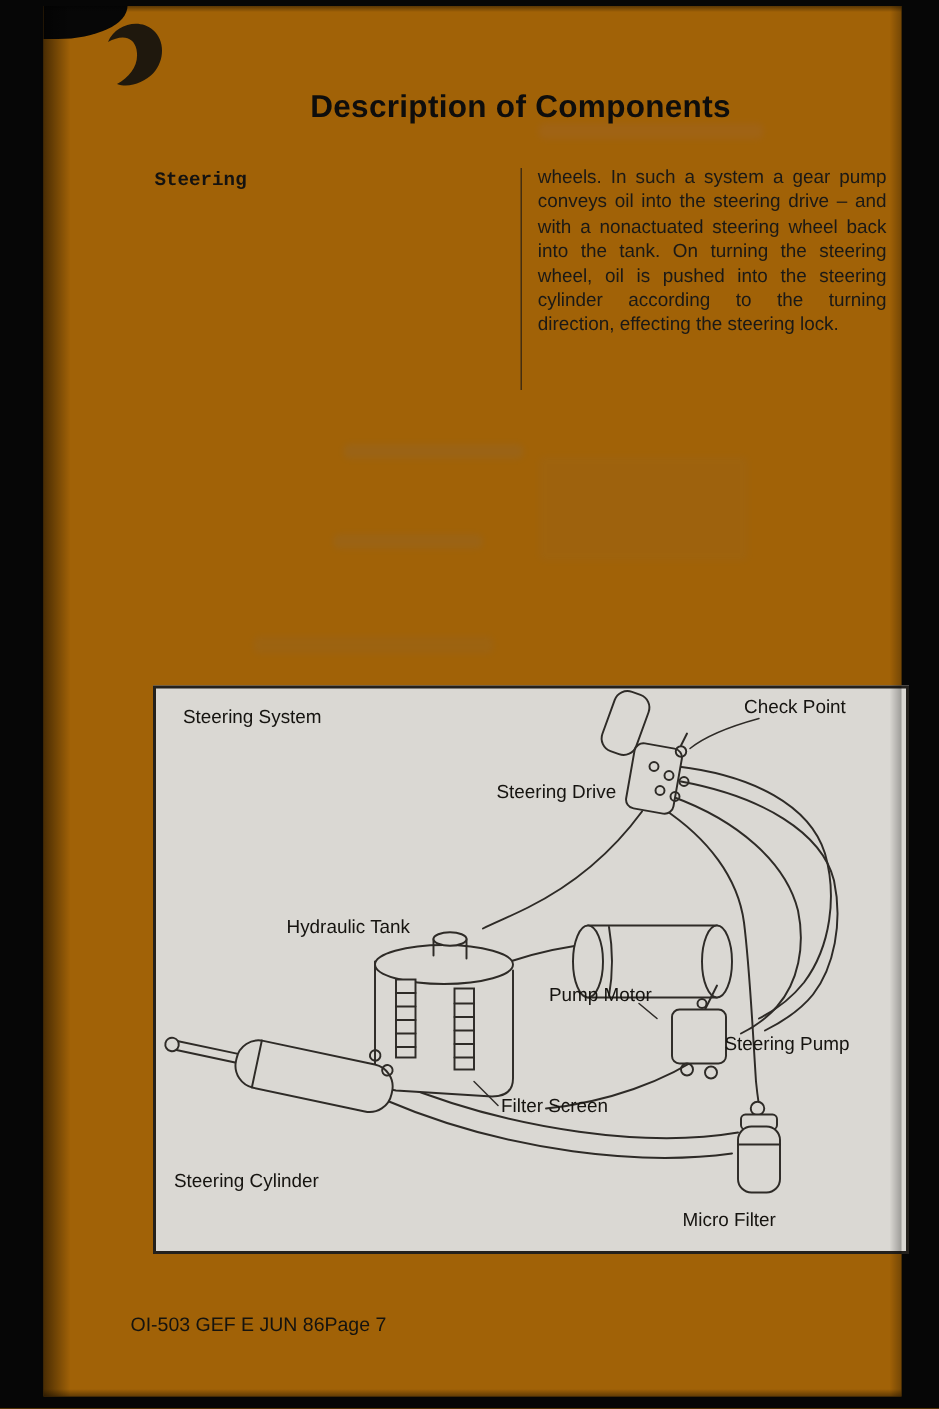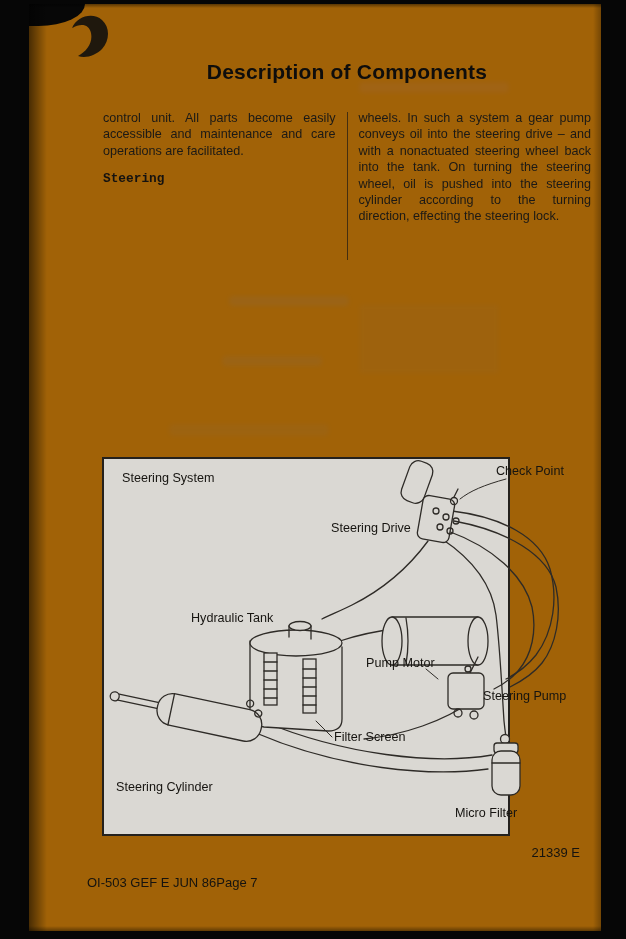--- a/index.html
+++ b/index.html
@@ -46,21 +46,21 @@
   .columns { position: absolute; left: 74px; top: 106px; width: 488px; display: flex; gap: 23px; }
   .column { width: 232.5px; font-size: 12.6px; line-height: 16.4px; text-align: justify; color: #1b1916; }
   .column p { margin: 0 0 12px 0; }
   .section-heading { font-size: 12.8px; font-weight: 700; margin: 2px 0 11px 0; color: #141210; font-family: Liberation Mono, monospace; }
   .column-divider {
     position: absolute; left: 317.5px; top: 108px; height: 148px; width: 1px;
     background: rgba(28,24,20,0.7);
   }
 
   .figure-frame {
-    position: absolute; left: 73px; top: 453px; width: 408px; height: 379px;
+    position: absolute; left: 73px; top: 453px; width: 504px; height: 379px;
     border: 2px solid #24211d; background: #dad8d3;
   }
   .figure-frame svg.diagram { position: absolute; left: 0; top: 0; width: 484px; height: 375px; }
   .fig-label {
     position: absolute; font-size: 12.6px; color: #161410; white-space: nowrap;
   }
 
   .figure-number {
     position: absolute; left: 74px; top: 841px; width: 477px;
     text-align: right; font-size: 13px; color: #15130f;
@@ -94,21 +94,20 @@
   <div class="bleed bleed-1"></div>
   <div class="bleed bleed-2"></div>
   <div class="bleed bleed-3"></div>
   <div class="bleed bleed-4"></div>
   <div class="bleed bleed-5"></div>
 
   <h1 class="page-title">Description of Components</h1>
 
   <div class="columns">
     <div class="column">
-      <p>control unit. All parts become easily accessible and maintenance and care operations are facilitated.</p>
       <h2 class="section-heading">Steering</h2>
     </div>
     <div class="column">
       <p>wheels. In such a system a gear pump conveys oil into the steering drive – and with a nonactuated steering wheel back into the tank. On turning the steering wheel, oil is pushed into the steering cylinder according to the turning direction, effecting the steering lock.</p>
     </div>
   </div>
   <div class="column-divider"></div>
 
   <div class="figure-frame">
 
@@ -200,21 +199,20 @@
     <span class="fig-label" style="left:392px; top:5px;">Check Point</span>
     <span class="fig-label" style="left:227px; top:62px;">Steering Drive</span>
     <span class="fig-label" style="left:63px; top:152px;margin-left:24px;">Hydraulic Tank</span>
     <span class="fig-label" style="left:262px; top:197px;">Pump Motor</span>
     <span class="fig-label" style="left:379px; top:230px;">Steering Pump</span>
     <span class="fig-label" style="left:230px; top:271px;">Filter Screen</span>
     <span class="fig-label" style="left:12px; top:321px;">Steering Cylinder</span>
     <span class="fig-label" style="left:351px; top:347px;">Micro Filter</span>
   </div>
 
-  <div class="figure-number">21339 E</div>
 
   <div class="footer">
     <span>OI-503 GEF E JUN 86</span>
     <span>Page 7</span>
   </div>
 
   <div class="edge-shadow-left"></div>
   <div class="edge-shadow-right"></div>
   <div class="edge-shadow-top"></div>
   <div class="edge-shadow-bottom"></div>

